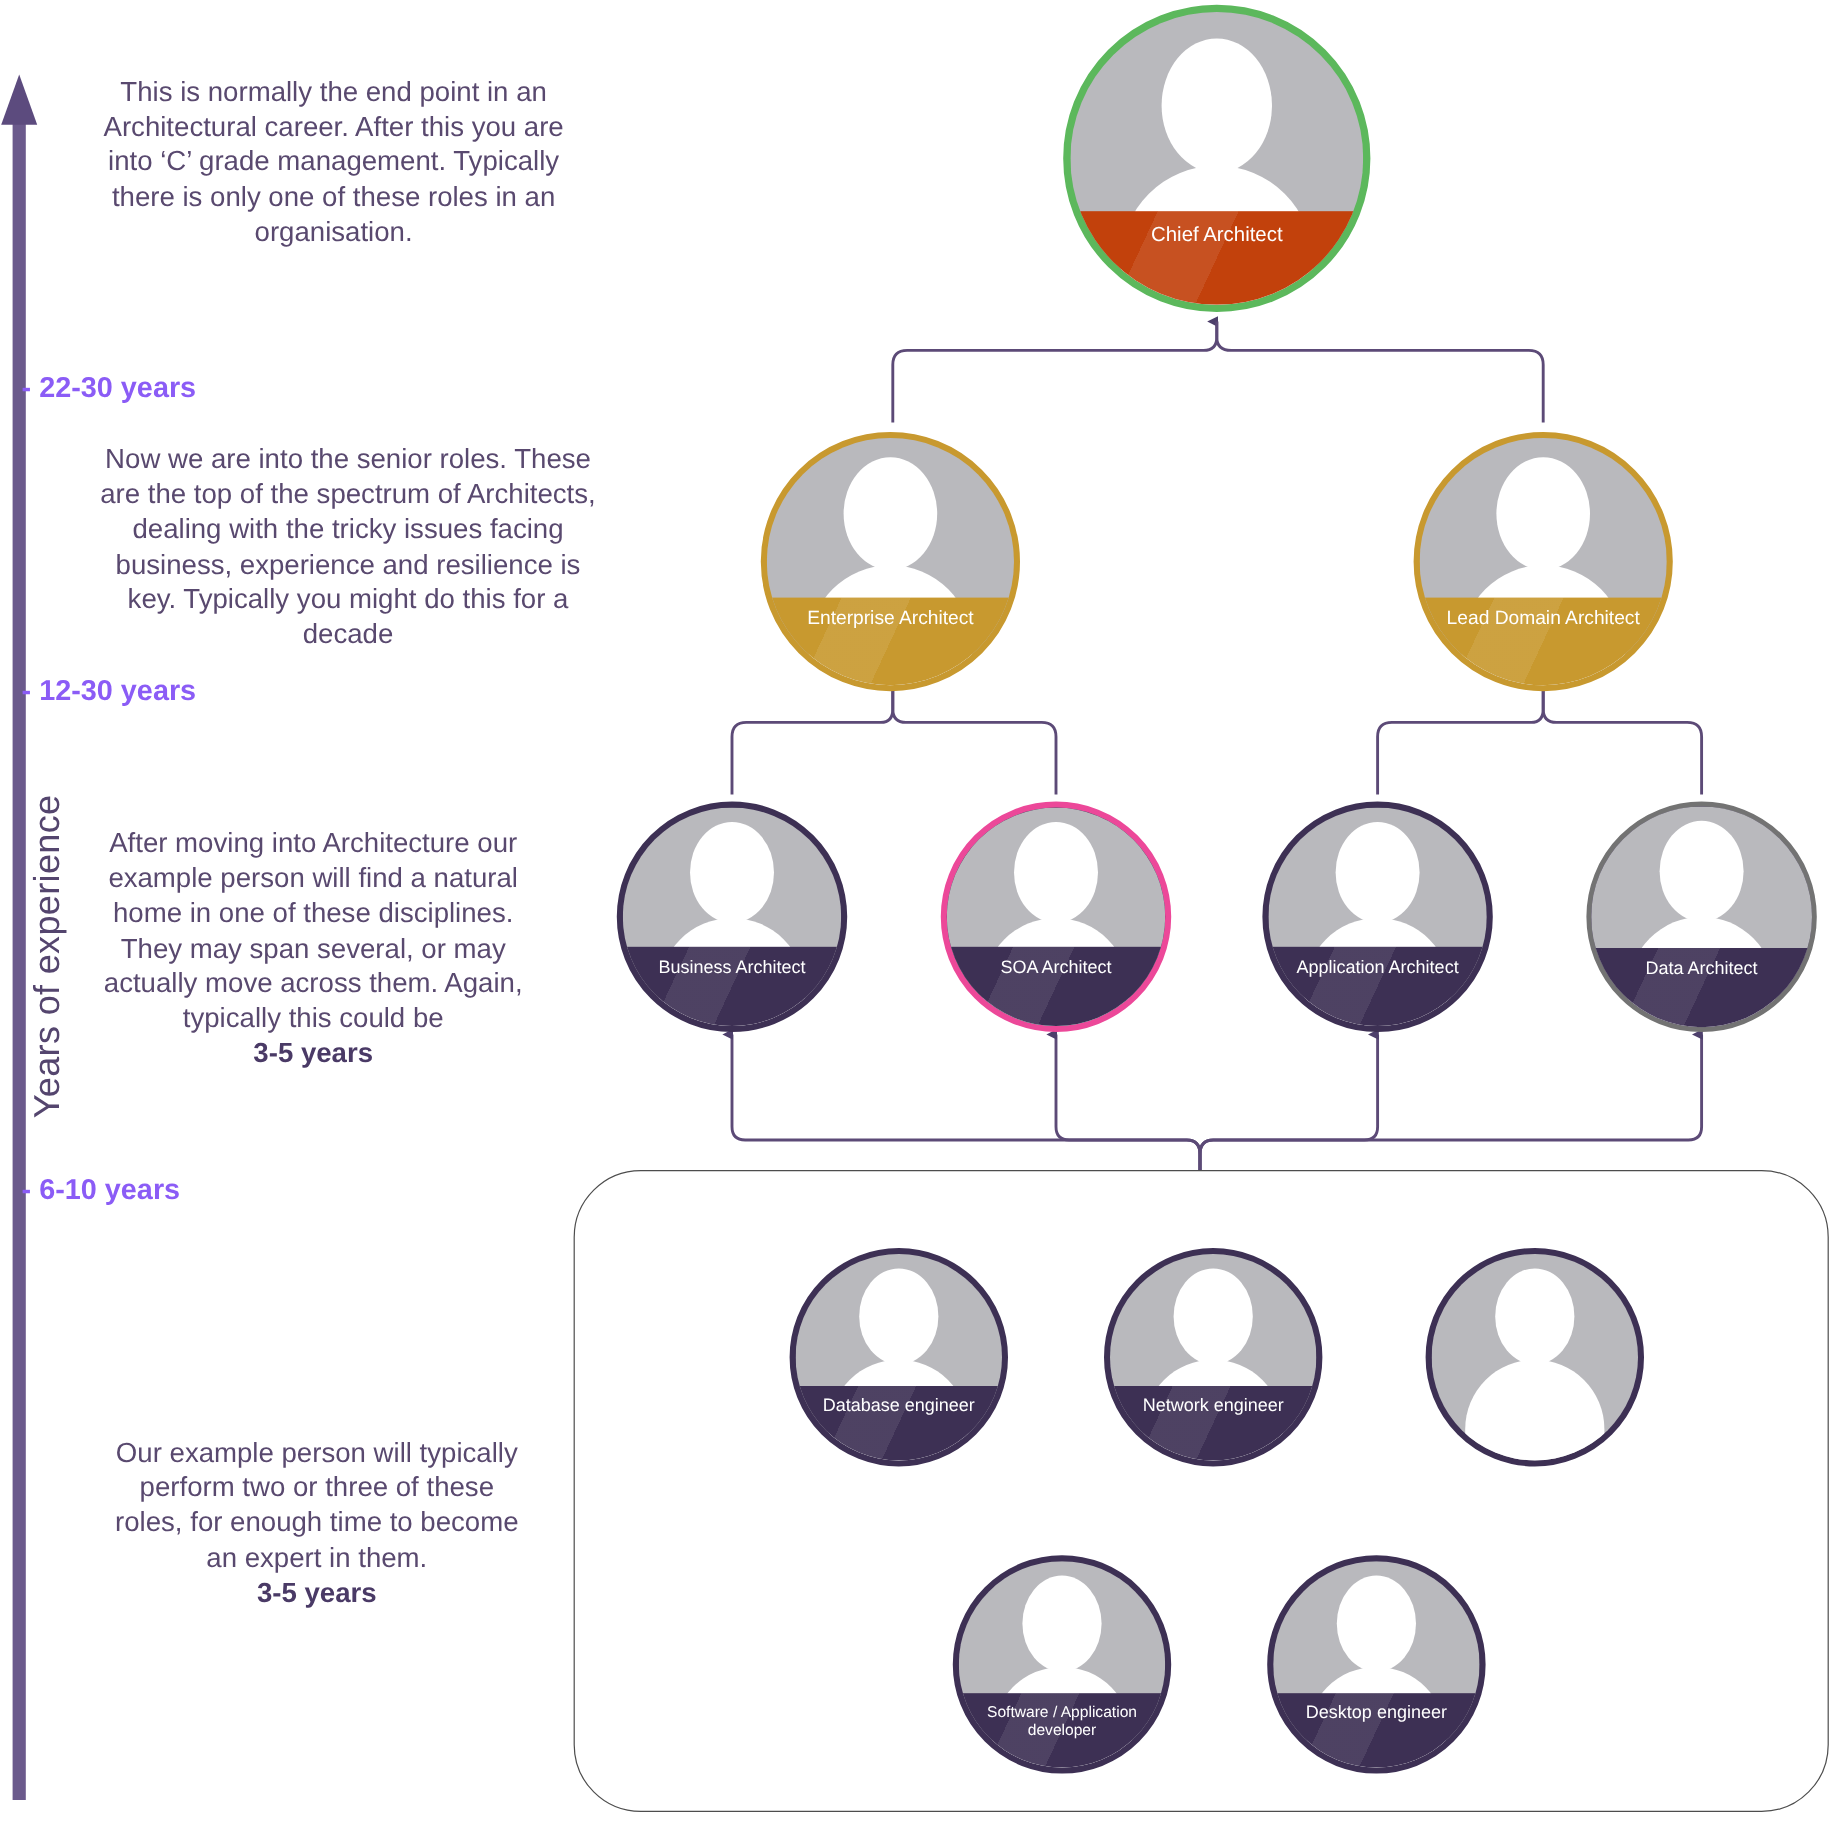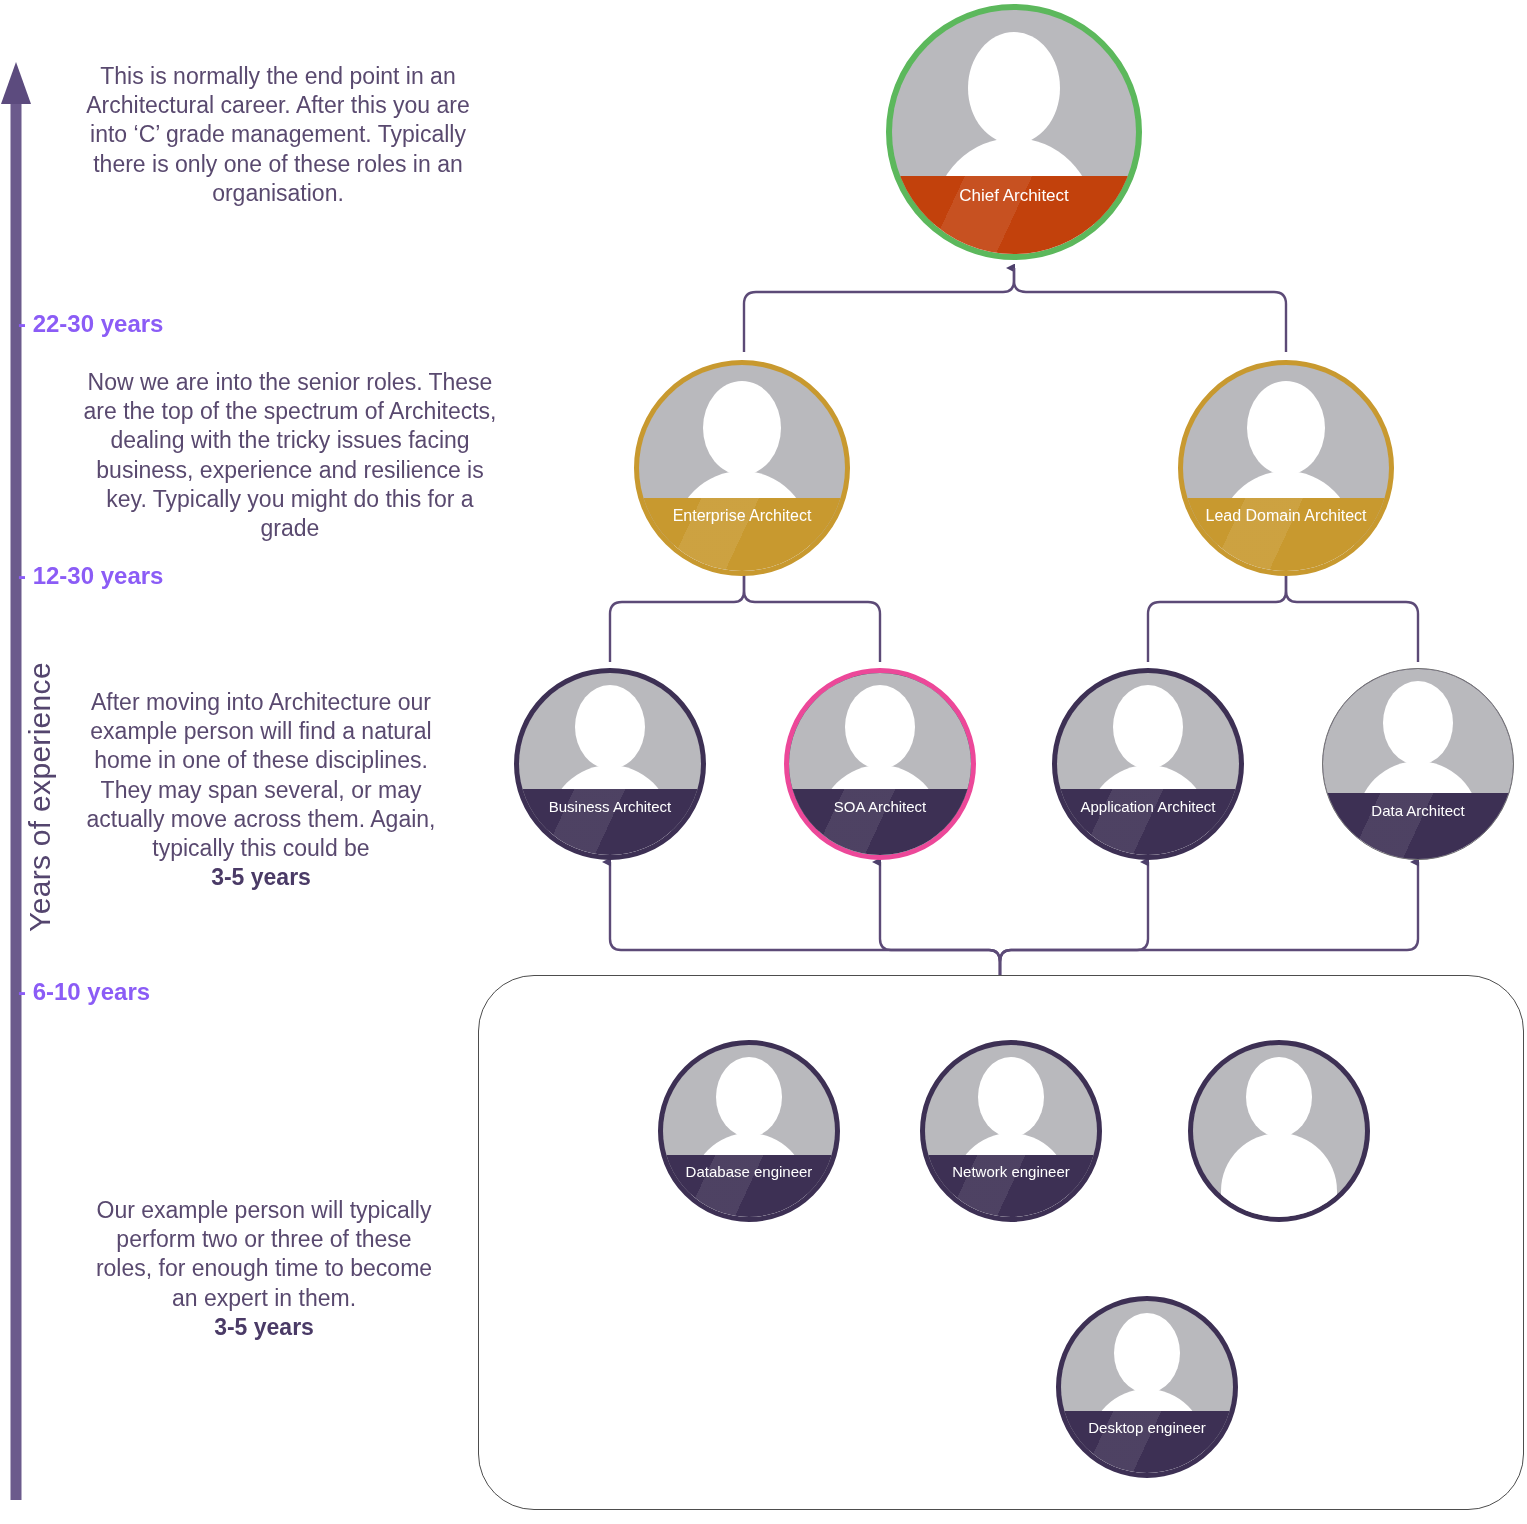--- a/index.html
+++ b/index.html
@@ -146,21 +146,21 @@
 
   <div class="tick-label" style="left:18px; top:310px;">- 22-30 years</div>
   <div class="tick-label" style="left:18px; top:562px;">- 12-30 years</div>
   <div class="tick-label" style="left:18px; top:978px;">- 6-10 years</div>
 
   <div class="note" style="left:78px; top:62px; width:400px;">
     <span>This is normally the end point in an Architectural career. After this you are into ‘C’ grade management. Typically there is only one of these roles in an organisation.</span>
   </div>
 
   <div class="note" style="left:78px; top:368px; width:424px;">
-    <span>Now we are into the senior roles. These are the top of the spectrum of Architects, dealing with the tricky issues facing business, experience and resilience is key. Typically you might do this for a grade</span>
+    <span>Now we are into the senior roles. These are the top of the spectrum of Architects, dealing with the tricky issues facing business, experience and resilience is key. Typically you might do this for a decade</span>
   </div>
 
   <div class="note" style="left:78px; top:688px; width:366px;">
     <span>After moving into Architecture our example person will find a natural home in one of these disciplines. They may span several, or may actually move across them. Again, typically this could be</span>
     <span class="emph">3-5 years</span>
   </div>
 
   <div class="note" style="left:86px; top:1196px; width:356px;">
     <span>Our example person will typically perform two or three of these roles, for enough time to become an expert in them.</span>
     <span class="emph">3-5 years</span>
@@ -251,21 +251,21 @@
     <div class="photo">
       <div class="head" style="width:70px; height:84px; top:12px; margin-left:-35px;"></div>
       <div class="body" style="width:122px; height:92px; top:92px; margin-left:-61px; border-radius:61px 61px 0 0;"></div>
     </div>
     <div class="band" style="height:66px; background:#3d3054;">
       <div class="sheen"></div>
       <div class="label" style="font-size:15px; padding-top:9px;">Application Architect</div>
     </div>
   </div>
 
-  <div class="node" style="left:1322px; top:668px; width:192px; height:192px; border:1px solid #737373; background:#3d3054;">
+  <div class="node" style="left:1322px; top:668px; width:192px; height:192px; border:4px solid #737373; background:#3d3054;">
     <div class="photo">
       <div class="head" style="width:70px; height:84px; top:12px; margin-left:-35px;"></div>
       <div class="body" style="width:122px; height:92px; top:92px; margin-left:-61px; border-radius:61px 61px 0 0;"></div>
     </div>
     <div class="band" style="height:66px; background:#3d3054;">
       <div class="sheen"></div>
       <div class="label" style="font-size:15px; padding-top:9px;">Data Architect</div>
     </div>
   </div>
 
@@ -291,20 +291,30 @@
     </div>
   </div>
 
   <div class="node" style="left:1188px; top:1040px; width:182px; height:182px; border:5px solid #3d3054; background:#3d3054;">
     <div class="photo">
       <div class="head" style="width:66px; height:80px; top:12px; margin-left:-33px;"></div>
       <div class="body" style="width:116px; height:88px; top:88px; margin-left:-58px; border-radius:58px 58px 0 0;"></div>
     </div>
   </div>
 
+  <div class="node" style="left:794px; top:1296px; width:182px; height:182px; border:5px solid #3d3054; background:#3d3054;">
+    <div class="photo">
+      <div class="head" style="width:66px; height:80px; top:12px; margin-left:-33px;"></div>
+      <div class="body" style="width:116px; height:88px; top:88px; margin-left:-58px; border-radius:58px 58px 0 0;"></div>
+    </div>
+    <div class="band" style="height:62px; background:#3d3054;">
+      <div class="sheen"></div>
+      <div class="label" style="font-size:13px; padding-top:8px;">Software / Application developer</div>
+    </div>
+  </div>
 
   <div class="node" style="left:1056px; top:1296px; width:182px; height:182px; border:5px solid #3d3054; background:#3d3054;">
     <div class="photo">
       <div class="head" style="width:66px; height:80px; top:12px; margin-left:-33px;"></div>
       <div class="body" style="width:116px; height:88px; top:88px; margin-left:-58px; border-radius:58px 58px 0 0;"></div>
     </div>
     <div class="band" style="height:62px; background:#3d3054;">
       <div class="sheen"></div>
       <div class="label" style="font-size:15px; padding-top:8px;">Desktop engineer</div>
     </div>

